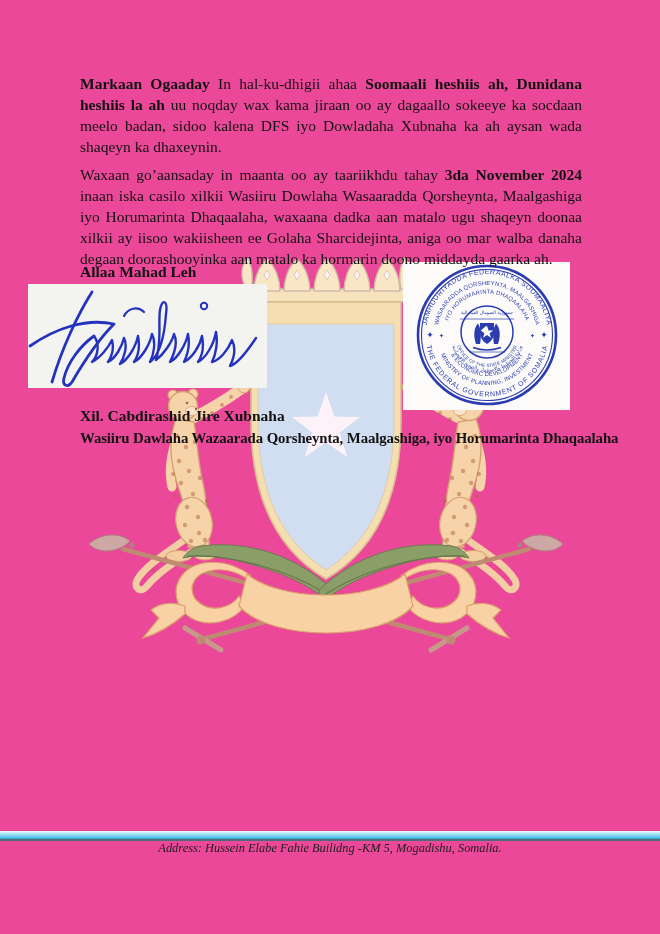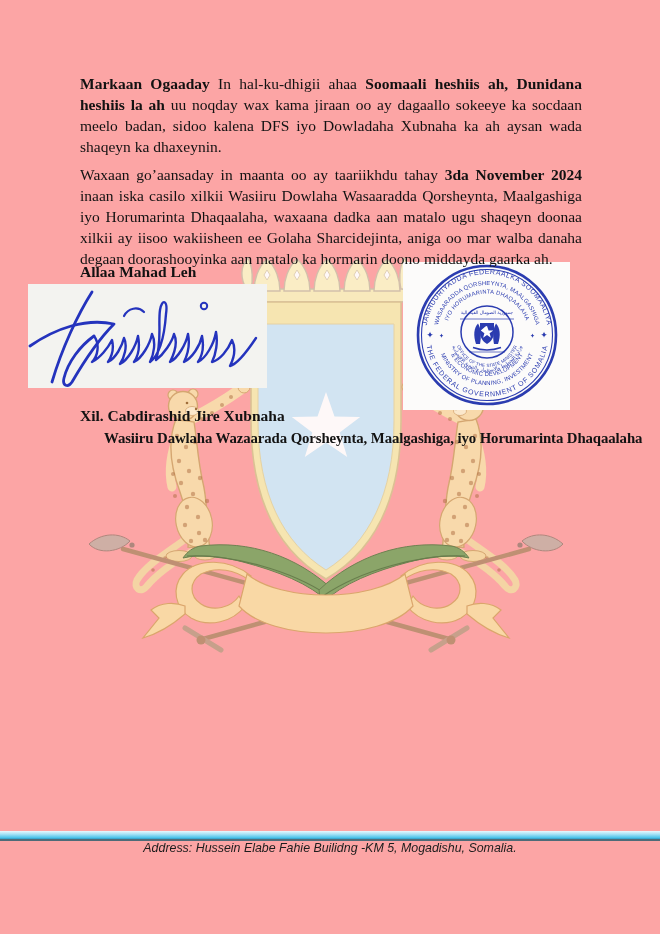--- a/index.html
+++ b/index.html
@@ -1,17 +1,17 @@
 <!DOCTYPE html>
 <html><head>
 <meta charset="utf-8">
 <style>
   html,body{margin:0;padding:0;background:#ffffff;}
   .page{
-    position:relative;width:660px;height:934px;background:#fca5a5;
+    position:relative;width:660px;height:934px;background:#ec4899;
     font-family:"Liberation Serif",serif;color:#121212;overflow:hidden;
   }
   .content{
     position:absolute;left:80px;top:73px;width:502px;z-index:3;
     font-size:15.5px;line-height:21px;text-align:justify;
   }
   .content p{margin:0 0 7px 0;}
   .closing{
     position:absolute;left:80px;top:263px;z-index:3;
     font-weight:bold;font-size:15.5px;text-align:center;
@@ -25,34 +25,34 @@
     position:absolute;left:403px;top:262px;width:167px;height:148px;
     background:#fcfbfa;z-index:2;
   }
   .stamp-box svg{display:block;width:100%;height:100%;}
   .signer-name{
     position:absolute;left:80px;top:407px;z-index:3;
     font-weight:bold;font-size:15.5px;white-space:nowrap;
   }
   .signer-title{
     position:absolute;left:80px;top:430px;z-index:3;
-    font-weight:bold;font-size:14.8px;white-space:nowrap;letter-spacing:-0.1px;margin-left:24px;
+    font-weight:bold;font-size:14.8px;white-space:nowrap;letter-spacing:-0.1px;
   }
   .watermark{
     position:absolute;left:81px;top:256px;width:500px;height:412px;
     z-index:1;opacity:0.93;
   }
   .footer-bar{
     position:absolute;left:0;top:831px;width:660px;height:8px;z-index:3;
     background:linear-gradient(#e9f8fd 0%,#a5e2f6 40%,#4fc4ea 82%,#2f9cc4 100%);
     border-bottom:2px solid #4e6b78;
   }
   .footer-line{
     position:absolute;left:0;width:660px;text-align:center;z-index:3;
-    font-family:Liberation Sans, sans-serif;font-style:italic;
+    font-family:Liberation Serif, serif;font-style:italic;
     font-size:12.4px;color:#1d1d1d;
   }
   .footer-line.l1{top:841px;}
   .footer-line.l2{top:858px;}
   .stamp-arc{font-family:"Liberation Sans",sans-serif;fill:#2b3cb0;}
 </style>
 </head>
 <body>
 
 <div class="page">

